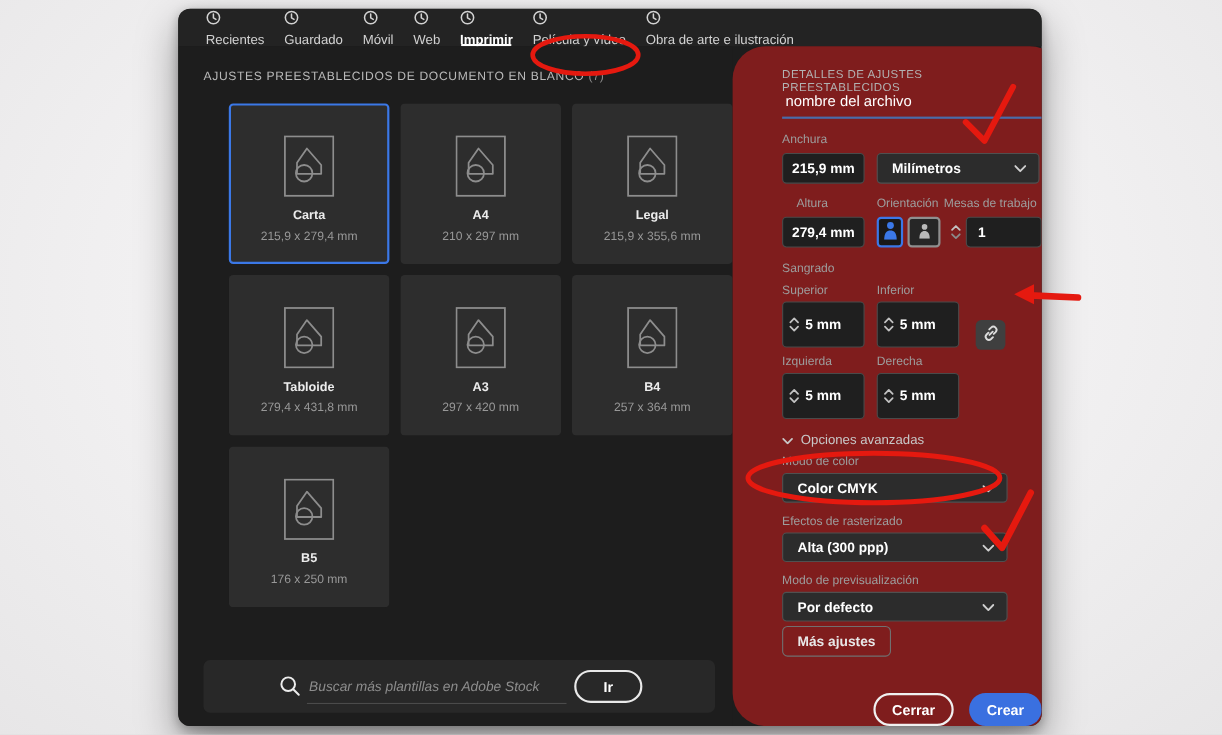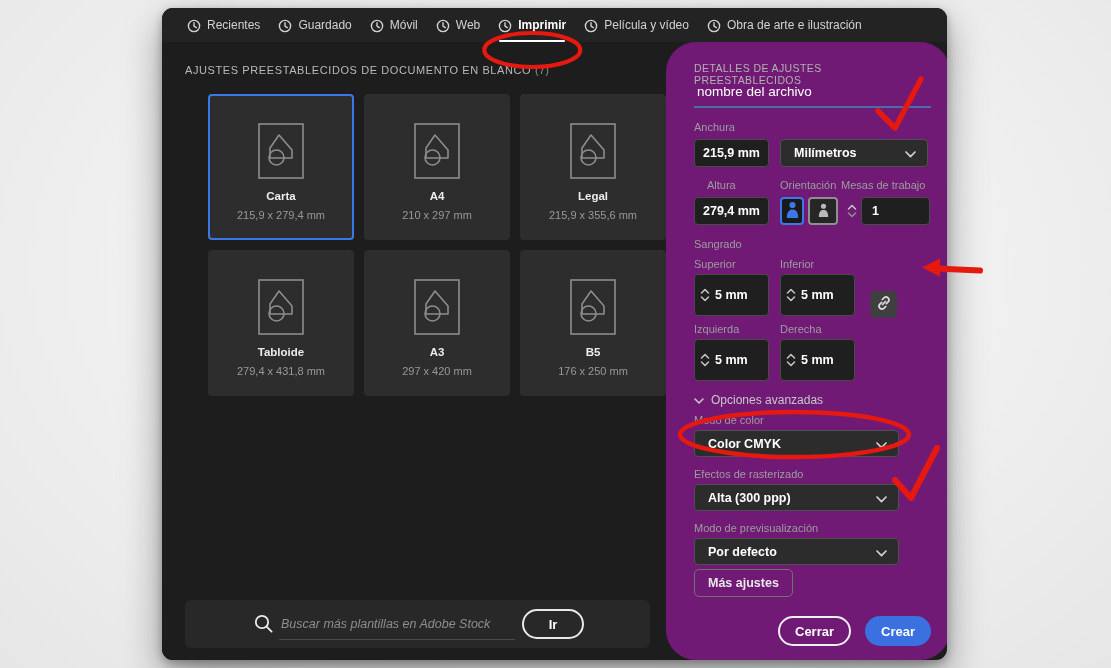--- a/index.html
+++ b/index.html
@@ -21,22 +21,22 @@
   .lights{position:absolute;left:11px;top:5px;display:flex;gap:8px;}
   .light{width:12px;height:12px;border-radius:50%;box-sizing:border-box;}
   .light.close{background:#ee6a5f;border:1px solid #d95a4f;}
   .light.min{background:#dcdcdc;border:1px solid #c3c3c3;}
   .light.zoom{background:#61c454;border:1px solid #4aa73d;}
   .win-title{position:absolute;left:0;right:0;top:0;height:22px;line-height:23px;
     text-align:center;font-size:12.5px;font-weight:600;color:#3b3b3b;}
   
   .tabbar{height:34px;flex:0 0 auto;background:#232323;display:flex;align-items:stretch;
     padding:0 0 0 25px;gap:18px;}
-  .tab{display:flex;align-items:center;gap:6px;position:relative;cursor:pointer;
-    font-size:12px;color:#d2d2d2;white-space:nowrap;}
+  .tab{display:flex;align-items:flex-start;gap:6px;position:relative;cursor:pointer;
+    font-size:12px;color:#d2d2d2;white-space:nowrap;flex-direction:column;}
   .tab.active{color:#fff;font-weight:700;}
   .tab.active::after{content:"";position:absolute;left:1px;right:1px;bottom:0;height:2.5px;
     background:#fff;border-radius:1px;}
   .tab .tab-icon{display:inline-flex;margin-top:1px;}
   
   .content{flex:1;display:flex;min-height:0;}
   .left{flex:1;position:relative;background:#1d1d1d;padding:22px 0 0 23px;box-sizing:border-box;}
   .presets-header{font-size:11px;letter-spacing:.6px;color:#b9b9b9;height:16px;}
   .presets-header .count{color:#8e8e8e;letter-spacing:.3px;}
   .grid{margin-top:14px;display:grid;grid-template-columns:repeat(3,146px);
@@ -52,22 +52,22 @@
     background:#282828;border-radius:6px;}
   .stock-search-icon{position:absolute;left:68px;top:13px;}
   .stock-input{position:absolute;left:94px;top:9px;width:232px;height:28px;background:transparent;
     border:none;border-bottom:1px solid #4b4b4b;outline:none;
     font-family:inherit;font-size:12.5px;font-style:italic;color:#cfcfcf;}
   .stock-input::placeholder{color:#8d8d8d;font-style:italic;}
   .go-btn{position:absolute;left:337px;top:9px;width:62px;height:30px;border-radius:16px;
     background:transparent;border:2px solid #e9e9e9;color:#fff;font-family:inherit;
     font-size:13px;font-weight:700;cursor:pointer;}
   
-  .right{flex:0 0 284px;background:#701a75;position:relative;box-sizing:border-box;
-    padding:20px 19px 0 28px;border-radius:30px;}
+  .right{flex:0 0 284px;background:#7f1d1d;position:relative;box-sizing:border-box;
+    padding:20px 19px 0 45px;border-radius:30px;}
   .details-header{font-size:10.5px;letter-spacing:.4px;color:#b2b2b2;height:13px;}
   .filename{margin-top:9px;display:block;width:100%;background:transparent;border:none;outline:none;
     border-bottom:2px solid #4a6ca8;color:#fff;font-family:inherit;font-size:13.5px;font-weight:500;
     padding:0 0 7px 3px;box-sizing:border-box;}
   .fl{font-size:11px;color:#9d9d9d;height:13px;line-height:13px;}
   .mt13{margin-top:13px;} .mt11{margin-top:11px;} .mt7{margin-top:7px;}
   .row{display:flex;gap:11px;}
   .row.ctrl{margin-top:5px;}
   .labels3{position:relative;margin-top:12px;height:13px;}
   .labels3 .l1{position:absolute;left:13px;} .labels3 .l2{position:absolute;left:86px;}
@@ -97,21 +97,21 @@
     border-radius:4px;display:flex;align-items:center;cursor:text;}
   .spin-box .stepper{width:20px;}
   .spin-val{font-size:12.5px;font-weight:700;color:#fff;}
   .link-btn{position:absolute;left:176px;top:33px;width:27px;height:27px;border:none;border-radius:5px;
     background:#3f3f3f;display:flex;align-items:center;justify-content:center;cursor:pointer;padding:0;}
   .adv-toggle{margin-top:12px;display:flex;align-items:center;gap:7px;cursor:pointer;
     font-size:12px;color:#c8c8c8;}
   .more-btn{margin-top:4px;height:28px;padding:0 13px;background:transparent;
     border:1.5px solid #707070;border-radius:5px;color:#e8e8e8;font-family:inherit;
     font-size:12.5px;font-weight:600;cursor:pointer;}
-  .panel-footer{position:absolute;right:19px;bottom:14px;display:flex;gap:14px;}
+  .panel-footer{position:absolute;right:19px;bottom:0;display:flex;gap:14px;}
   .close-btn{height:30px;padding:0 15px;border-radius:16px;background:transparent;
     border:2px solid #f0f0f0;color:#fff;font-family:inherit;font-size:13px;font-weight:700;cursor:pointer;}
   .create-btn{height:30px;padding:0 16px;border-radius:16px;background:var(--accent);
     border:none;color:#fff;font-family:inherit;font-size:13px;font-weight:700;cursor:pointer;}
   
   #annotation-overlay{position:absolute;left:0;top:0;pointer-events:none;z-index:50;}
 </style>
 </head>
 <body style="--accent: #3A70E0; --sel-blue: #3B78E7;">
 
@@ -239,20 +239,31 @@
           <div class="card">
     <span class="doc-icon">
       <svg width="46" height="56" viewBox="0 0 46 56" fill="none">
         <rect x="1" y="1" width="44" height="54" stroke="#8d8d8d" stroke-width="1.6"></rect>
         <path d="M21 12 L34 27 L34 35 L12 35 L12 25 Z" stroke="#8d8d8d" stroke-width="1.6" stroke-linejoin="round"></path>
         <circle cx="18.5" cy="34.5" r="7.5" stroke="#8d8d8d" stroke-width="1.6"></circle>
       </svg>
     </span>
     <span class="card-name">A3</span>
     <span class="card-dims">297 x 420 mm</span>
+  </div>
+          <div class="card">
+    <span class="doc-icon">
+      <svg width="46" height="56" viewBox="0 0 46 56" fill="none">
+        <rect x="1" y="1" width="44" height="54" stroke="#8d8d8d" stroke-width="1.6"></rect>
+        <path d="M21 12 L34 27 L34 35 L12 35 L12 25 Z" stroke="#8d8d8d" stroke-width="1.6" stroke-linejoin="round"></path>
+        <circle cx="18.5" cy="34.5" r="7.5" stroke="#8d8d8d" stroke-width="1.6"></circle>
+      </svg>
+    </span>
+    <span class="card-name">B4</span>
+    <span class="card-dims">257 x 364 mm</span>
   </div>
           <div class="card">
     <span class="doc-icon">
       <svg width="46" height="56" viewBox="0 0 46 56" fill="none">
         <rect x="1" y="1" width="44" height="54" stroke="#8d8d8d" stroke-width="1.6"></rect>
         <path d="M21 12 L34 27 L34 35 L12 35 L12 25 Z" stroke="#8d8d8d" stroke-width="1.6" stroke-linejoin="round"></path>
         <circle cx="18.5" cy="34.5" r="7.5" stroke="#8d8d8d" stroke-width="1.6"></circle>
       </svg>
     </span>
     <span class="card-name">B5</span>

